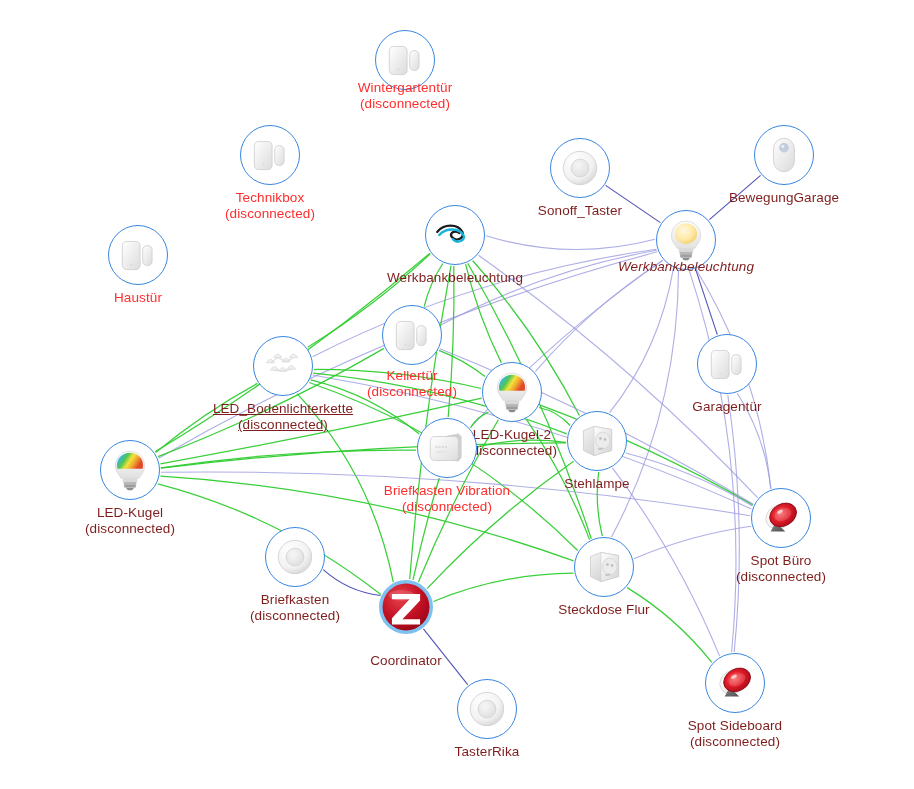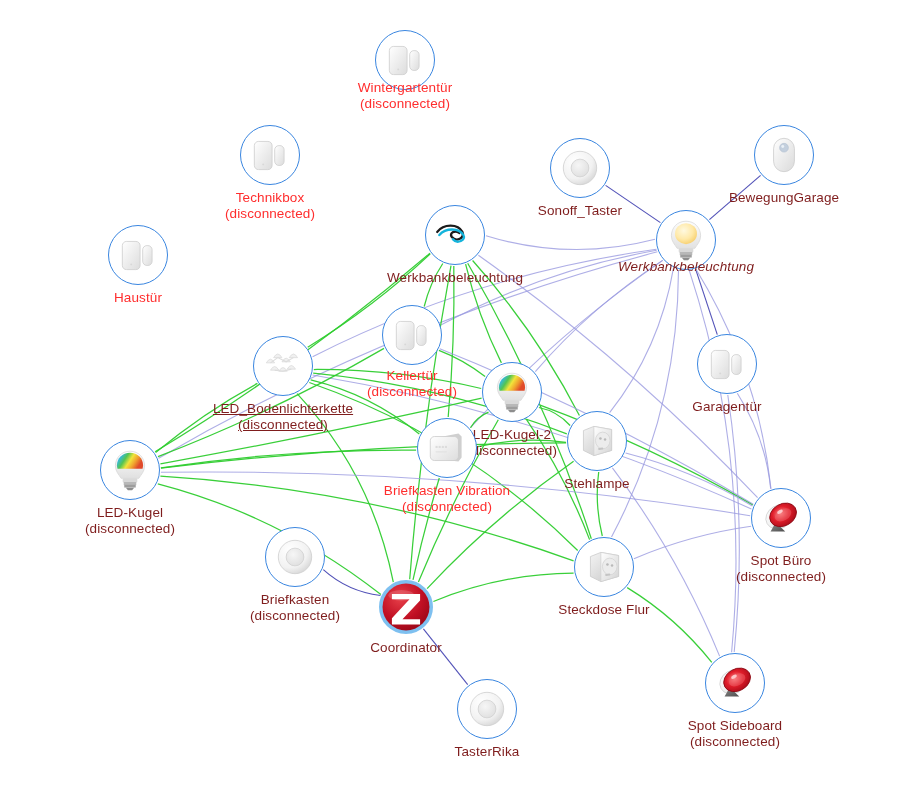--- a/index.html
+++ b/index.html
@@ -513,21 +513,21 @@
                   <stop offset="0.55" stop-color="#c00f23"></stop>
                   <stop offset="1" stop-color="#8c0414"></stop>
         </radialGradient>
       </defs>
       <circle cx="23" cy="23" r="20" fill="url(#zcA)"></circle>
       <path d="M11 12 L 35 12 L 35 17.5 L 20 33.5 L 35 33.5 L 35 38 L 11 38 L 11 32.5 L 26 16.5 L 11 16.5 Z" fill="#ffffff"></path>
       <ellipse cx="19" cy="13" rx="11" ry="4.5" fill="#ffffff" opacity="0.16"></ellipse>
     </svg>
           </div>
         </div>
-        <div class="node-label lbl-green" style="top: 33px;"><div>Coordinator</div></div>
+        <div class="node-label lbl-green" style="top: 46px;"><div>Coordinator</div></div>
       </div>
       <div class="node" style="left: 735px; top: 683px;">
         <div class="node-circle" style="width: 60px; height: 60px; border: 1.4px solid rgb(58, 134, 224);">
           <div class="node-icon">
     <svg width="48" height="48" viewBox="0 0 46 46">
       <defs>
         <radialGradient id="slA" cx="0.45" cy="0.4" r="0.7">
           <stop offset="0" stop-color="#ff8f8f"></stop>
                   <stop offset="0.45" stop-color="#e01d2a"></stop>
                   <stop offset="1" stop-color="#9b0715"></stop>

